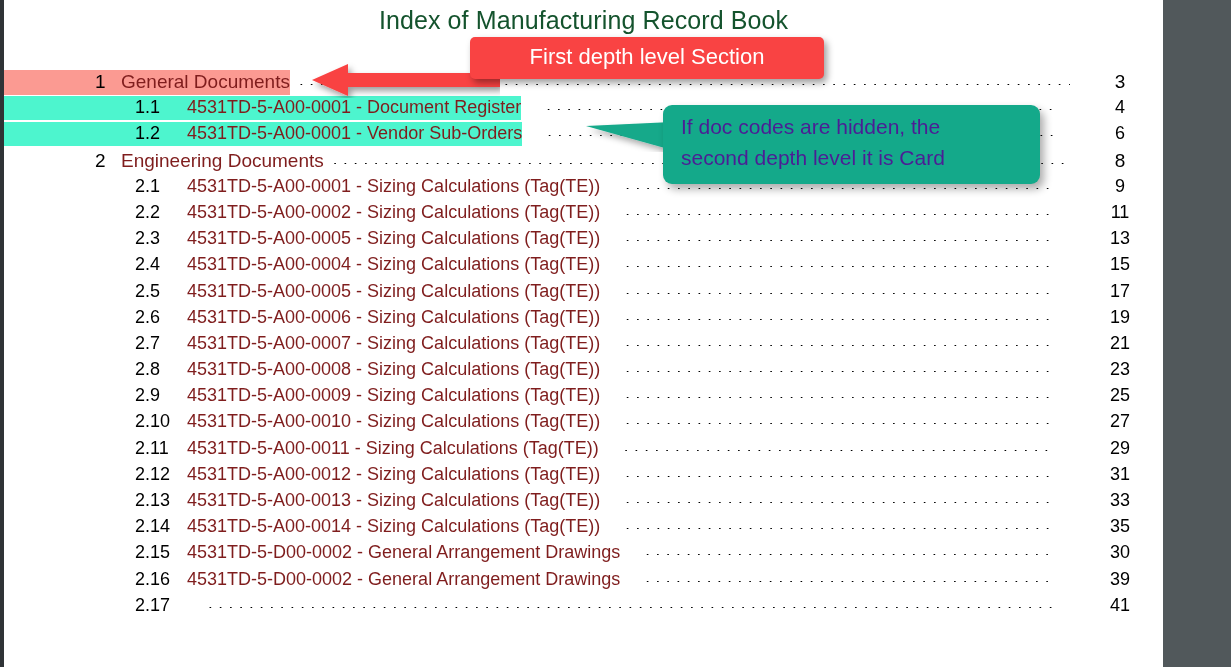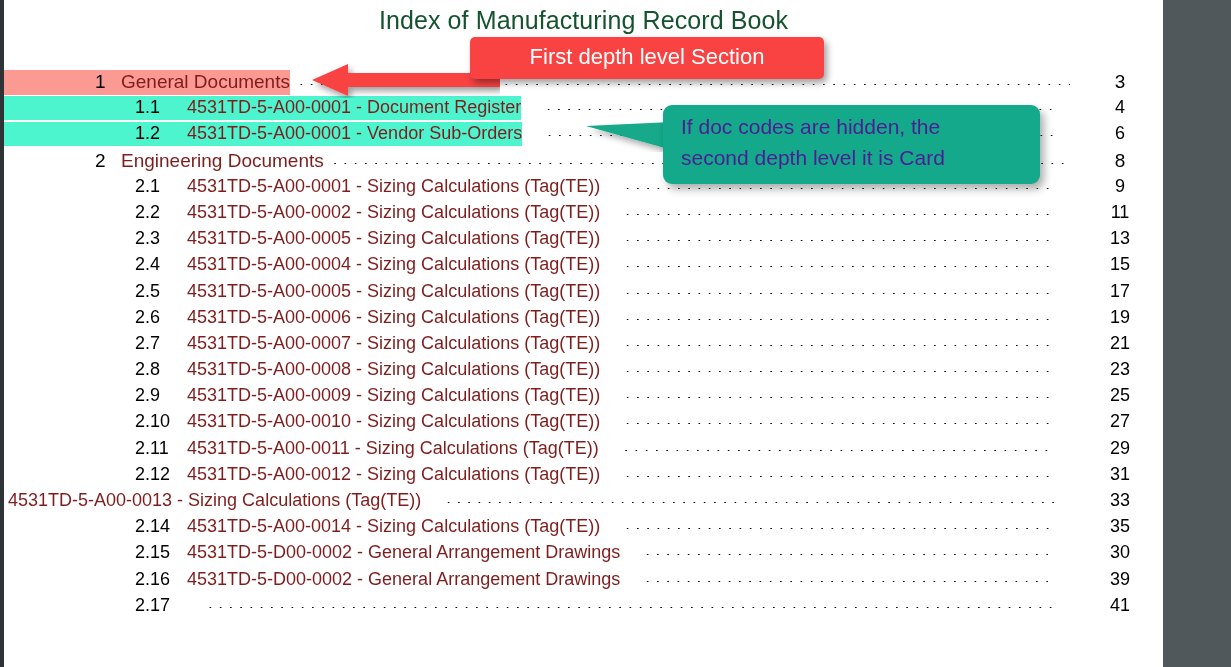--- a/index.html
+++ b/index.html
@@ -298,20 +298,21 @@
         <div class="toc-row level2">
           <span class="hl-wrap">
             <span class="num">2.12</span>
             <span class="label">4531TD-5-A00-0012 - Sizing Calculations (Tag(TE))</span>
           </span>
           <span class="leader"></span>
           <span class="pageno">31</span>
         </div>
         <div class="toc-row level2">
           <span class="hl-wrap">
+            <span class="num">2.13</span>
             <span class="label">4531TD-5-A00-0013 - Sizing Calculations (Tag(TE))</span>
           </span>
           <span class="leader"></span>
           <span class="pageno">33</span>
         </div>
         <div class="toc-row level2">
           <span class="hl-wrap">
             <span class="num">2.14</span>
             <span class="label">4531TD-5-A00-0014 - Sizing Calculations (Tag(TE))</span>
           </span>

